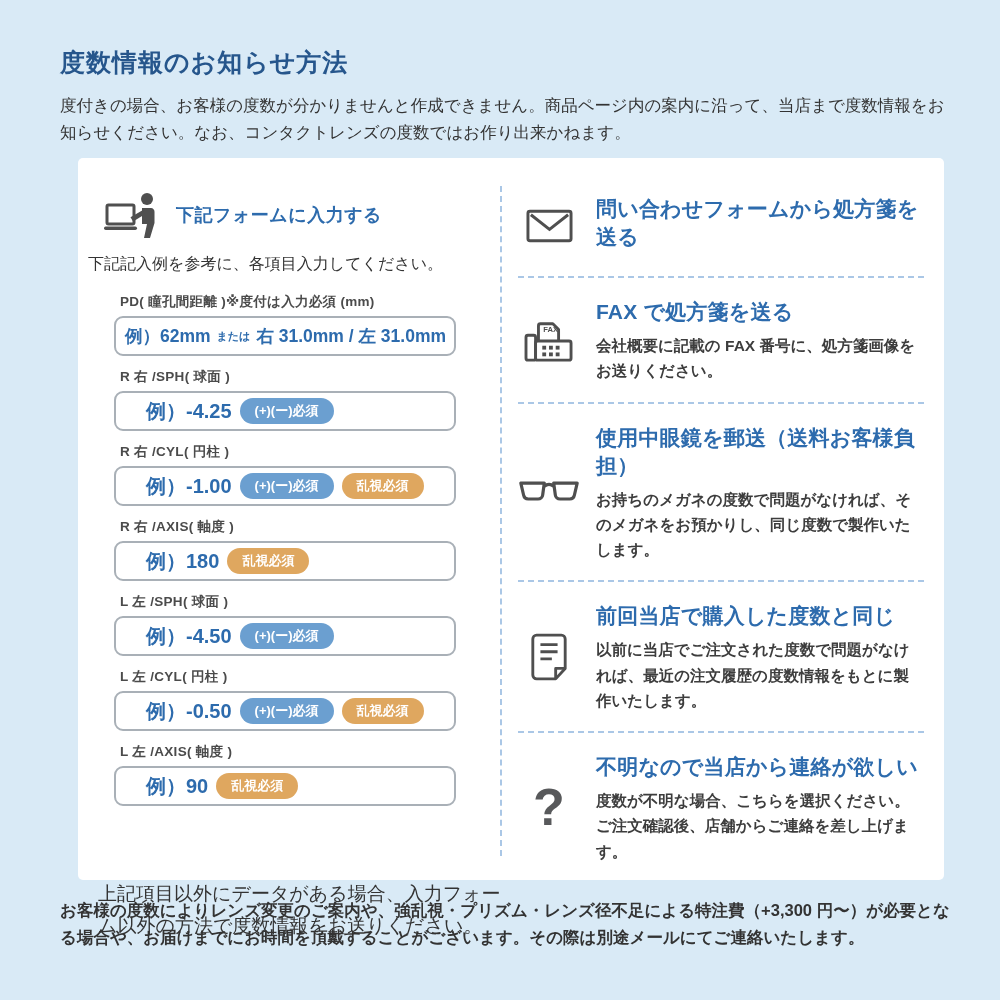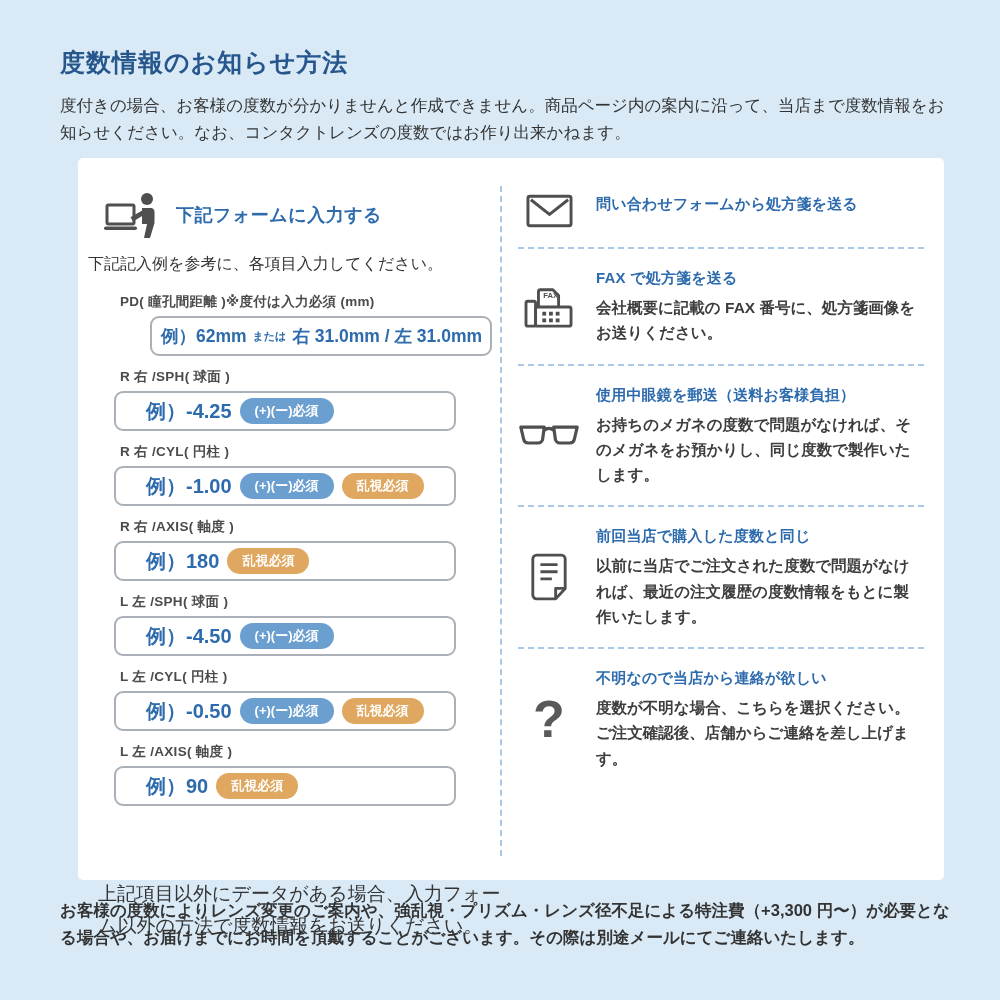--- a/index.html
+++ b/index.html
@@ -48,21 +48,21 @@
   .field-row{margin-bottom:12px;}
   .field-label{
     font-size:13.5px;font-weight:bold;color:var(--label-gray);
     margin:0 0 5px 6px;letter-spacing:0.3px;
   }
   .field-box{
     width:342px;height:40px;background:#fff;
     border:2px solid var(--box-border);border-radius:9px;
     display:flex;align-items:center;gap:8px;padding:0 30px;
   }
-  .field-box.compact{gap:6px;padding:17px 9px;margin-left:36px;}
+  .field-box.compact{gap:6px;padding:17px 9px;}
   .example-text{font-size:20px;font-weight:bold;color:var(--accent-blue);white-space:nowrap;}
   .field-box.compact .example-text{font-size:17.5px;}
   .joiner-text{font-size:11px;font-weight:bold;color:var(--accent-blue);white-space:nowrap;}
   .pill{
     height:26px;line-height:26px;border-radius:13px;padding:0 15px;
     font-size:13px;font-weight:bold;color:#ffffff;white-space:nowrap;flex:none;
   }
   .pill-blue{background:var(--badge-blue);}
   .pill-orange{background:var(--badge-orange);}
   .form-note{
@@ -75,21 +75,21 @@
     border-left:2px dashed var(--divider-blue);
   }
   
   .methods-col{position:absolute;left:440px;top:22px;width:406px;}
   .method{display:flex;gap:16px;padding:13px 0;}
   .method-icon{
     width:62px;flex:none;display:flex;align-items:center;justify-content:center;
     color:var(--icon-gray);
   }
   .method-text{flex:1;padding-top:2px;}
-  .method-title{font-size:15px;font-weight:bold;color:var(--accent-blue);margin-bottom:7px;letter-spacing:0.2px;}
+  .method-title{font-size:21px;font-weight:bold;color:var(--accent-blue);margin-bottom:7px;letter-spacing:0.2px;}
   .method-body{font-size:15.5px;font-weight:bold;line-height:1.63;color:#3d3d3d;}
   .method-sep{border-bottom:2px dashed var(--divider-blue);margin:5px 0;}
   .q-mark{font-size:52px;font-weight:bold;color:#58595b;line-height:1;}
   
   .footer-text{
     position:absolute;left:60px;top:897px;width:890px;
     font-size:16.5px;font-weight:bold;line-height:1.65;color:var(--text-dark);
   }
   svg{display:block;}
 </style>

